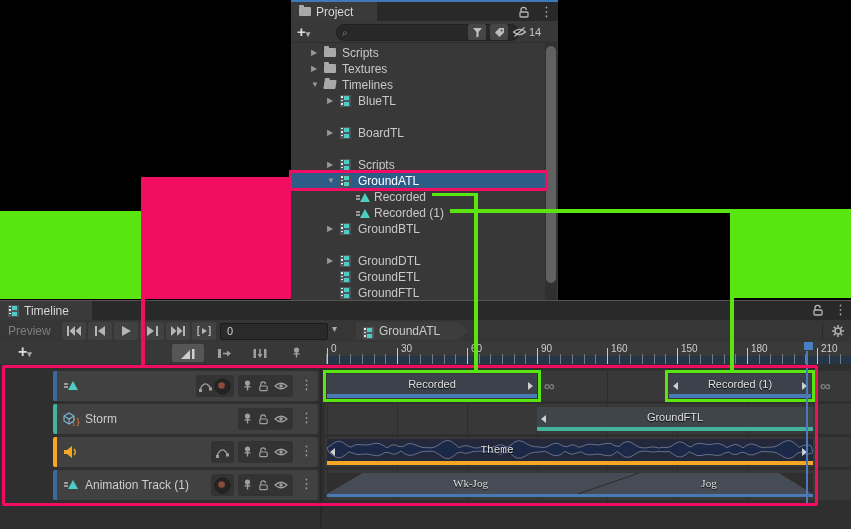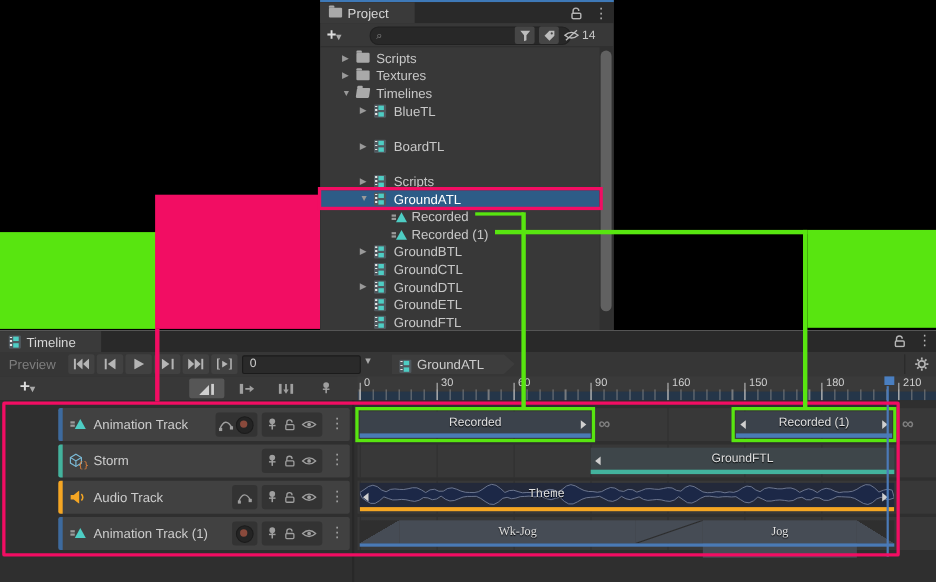--- a/index.html
+++ b/index.html
@@ -155,27 +155,20 @@
           <span class="tlabel" style="left:83px">Recorded (1)</span>
         </div>
         <div class="trow" style="top: 178px;">
           <span class="tarrow" style="left:36px">▶</span>
           <span class="i-tl" style="left:49px">
             <i style="top:1px"></i>
             <i style="top:7px"></i>
           </span>
           <span class="tlabel" style="left:67px">GroundBTL</span>
         </div>
-        <div class="trow" style="top: 194px;">
-          <span class="i-tl" style="left:49px">
-            <i style="top:1px"></i>
-            <i style="top:7px"></i>
-          </span>
-          <span class="tlabel" style="left:67px">GroundCTL</span>
-        </div>
         <div class="trow" style="top: 210px;">
           <span class="tarrow" style="left:36px">▶</span>
           <span class="i-tl" style="left:49px">
             <i style="top:1px"></i>
             <i style="top:7px"></i>
           </span>
           <span class="tlabel" style="left:67px">GroundDTL</span>
         </div>
         <div class="trow" style="top: 226px;">
           <span class="i-tl" style="left:49px">
@@ -327,21 +320,20 @@
         <div class="abs" style="left:479px;top:0;width:9px;height:8px;background:#4a7fc1;"></div>
       </div>
     </div>
 
     <div class="abs" style="left:0;top:63px;width:851px;height:166px;background:#2f2f2f;">
       <div class="abs" style="left:320px;top:0;width:2px;height:166px;background:#282828;"></div>
 
       <div class="trackrow" style="top:7px;">
         <div class="cbar" style="background:#3d6a9e;"></div>
         <span class="i-anim" style="left:11px;top:10px;"></span>
-        <span class="tname">Animation Track</span>
         <div class="btngroup" style="left:143px;width:38px;">
           <svg width="13" height="12" viewBox="0 0 13 12">
               <path d="M1 10 C4 2 8 2 12 9" fill="none" stroke="#9f9f9f" stroke-width="1.3"></path>
               <rect x="0" y="9" width="3" height="3" fill="#9f9f9f"></rect>
               <rect x="10" y="7.5" width="3" height="3" fill="#9f9f9f"></rect>
             </svg>
           <span class="recbtn" style="transform:scale(.95);"></span>
         </div>
         <div class="btngroup" style="left:185px;width:55px;">
           <svg width="9" height="12" viewBox="0 0 9 12">
@@ -388,21 +380,20 @@
         </div>
         <span class="abs glyph" style="left:247px;top:7px;color:#aaa;">⋮</span>
       </div>
 
       <div class="trackrow" style="top:73px;">
         <div class="cbar" style="background:#f5a623;"></div>
         <svg class="abs" style="left:11px;top:9px;" width="14" height="12" viewBox="0 0 14 12">
             <polygon points="0,4 3,4 8,0 8,12 3,8 0,8" fill="#f5a623"></polygon>
             <path d="M10 3 Q12.5 6 10 9" fill="none" stroke="#f5a623" stroke-width="1.4"></path>
           </svg>
-        <span class="tname">Audio Track</span>
         <div class="btngroup" style="left:158px;width:23px;">
           <svg width="13" height="12" viewBox="0 0 13 12">
               <path d="M1 10 C4 2 8 2 12 9" fill="none" stroke="#9f9f9f" stroke-width="1.3"></path>
               <rect x="0" y="9" width="3" height="3" fill="#9f9f9f"></rect>
               <rect x="10" y="7.5" width="3" height="3" fill="#9f9f9f"></rect>
             </svg>
         </div>
         <div class="btngroup" style="left:185px;width:55px;">
           <svg width="9" height="12" viewBox="0 0 9 12">
               <circle cx="4.5" cy="3" r="2.6" fill="#9f9f9f"></circle>
@@ -482,21 +473,21 @@
         </div>
       </div>
 
       <div class="lane" style="top:106px;font-family:Liberation Serif, serif;">
         <div class="clip" style="left:2px;top:3px;width:486px;height:24px;">
           <div class="abs" style="left:0;top:0;width:36px;height:21px;background:linear-gradient(to bottom right,#2f2f2f 49.4%,#464c55 50%);"></div>
           <div class="abs clip" style="left:36px;top:0;width:215px;height:21px;background:#464c55;">
             <span class="cliplabel">Wk-Jog</span>
           </div>
           <div class="abs" style="left:251px;top:0;width:61px;height:21px;background:#464c55;background-image:linear-gradient(to bottom right,transparent calc(50% - 1px),#2b2b2b 50%,transparent calc(50% + 1px));"></div>
-          <div class="abs clip" style="left:312px;top:0;width:140px;height:34px;background:#464c55;">
+          <div class="abs clip" style="left:312px;top:0;width:140px;height:21px;background:#464c55;">
             <span class="cliplabel">Jog</span>
           </div>
           <div class="abs" style="left:452px;top:0;width:34px;height:21px;background:linear-gradient(to top right,#464c55 49.4%,#2f2f2f 50%);"></div>
           <div class="abs" style="left:0;top:21px;width:486px;height:3px;background:#4a7ab5;"></div>
         </div>
       </div>
 
       <div class="abs" style="left:806px;top:-13px;width:2px;height:155px;background:#4b7ab8;z-index:20;"></div>
     </div>
 

